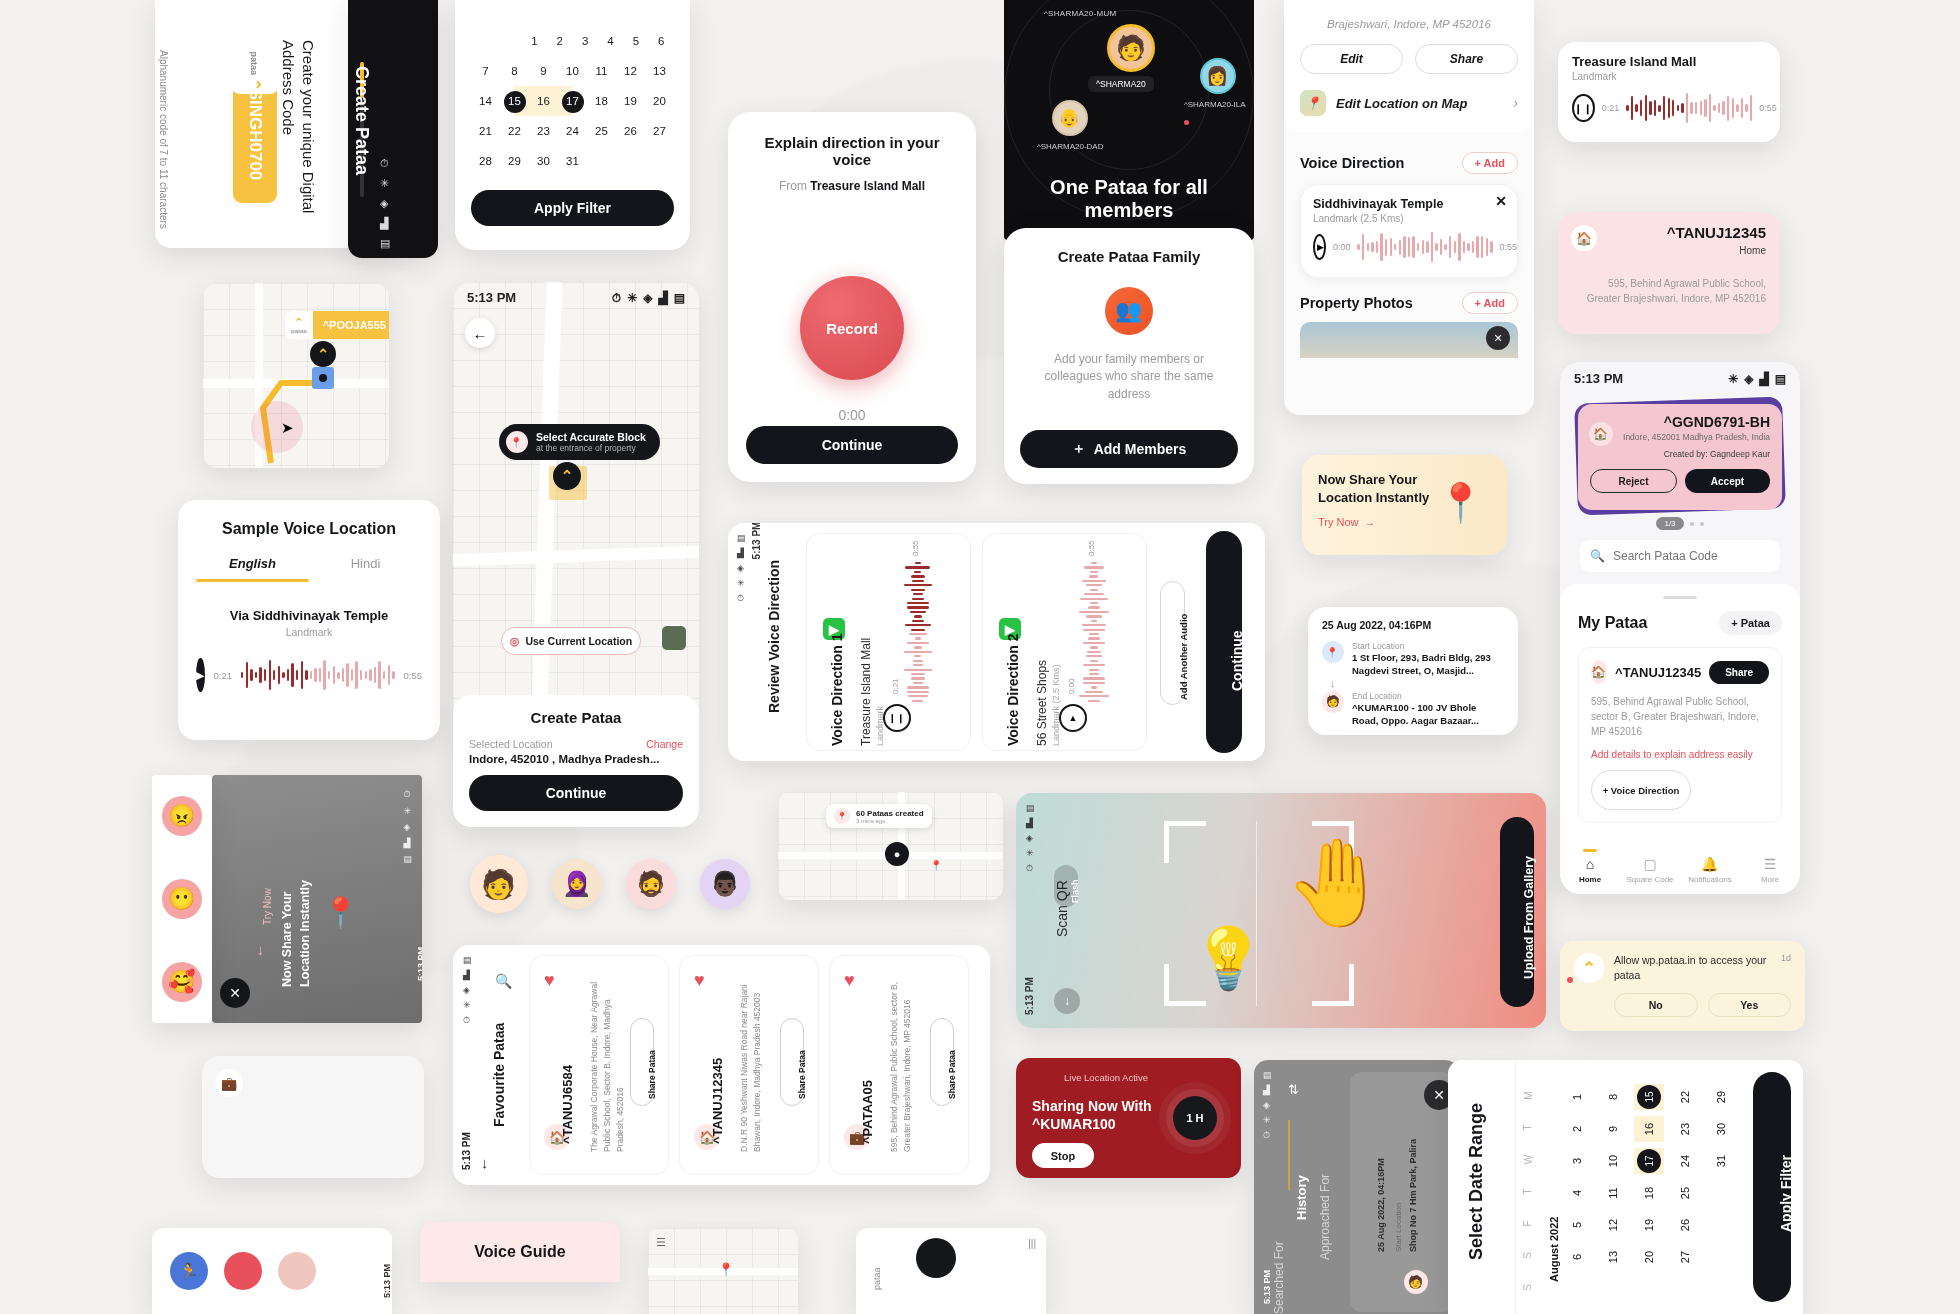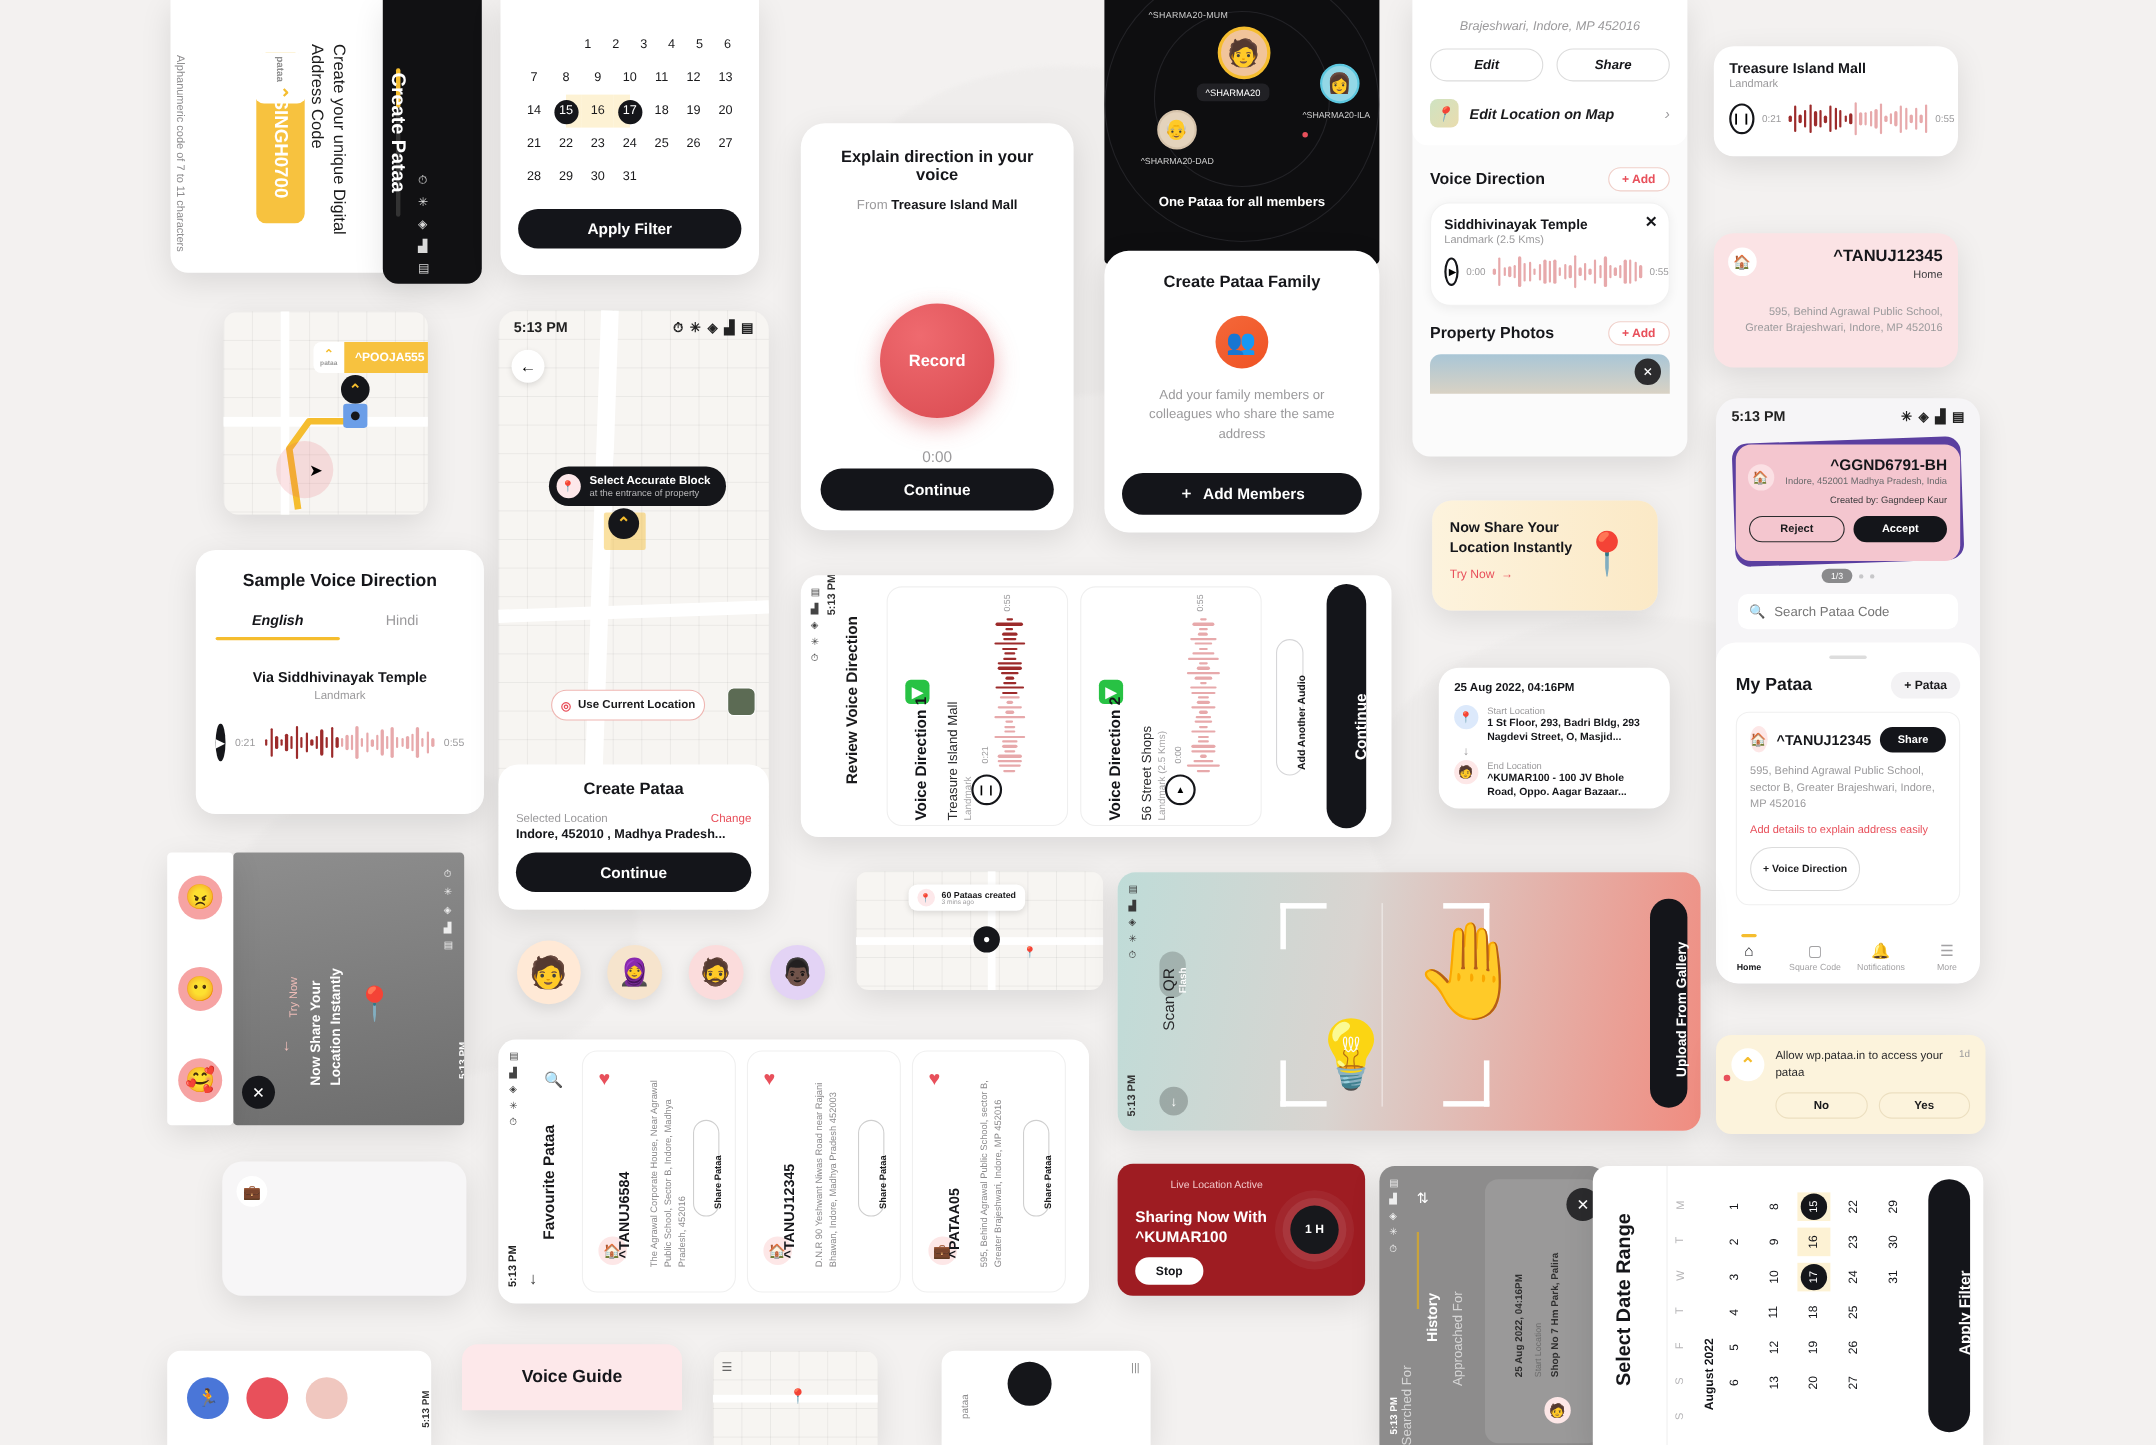--- a/index.html
+++ b/index.html
@@ -175,21 +175,21 @@
     <div style="position:absolute;left:50%;top:-30px;transform:translateX(-50%);width:250px;height:250px;border-radius:50%;border:1px solid #232327;"></div>
     <div style="position:absolute;left:50%;top:10px;transform:translateX(-50%);width:160px;height:160px;border-radius:50%;border:1px solid #232327;"></div>
     <div style="position:absolute;left:40px;top:9px;font-size:8px;color:#cfcfcf;letter-spacing:.3px;">^SHARMA20-MUM</div>
     <div class="avatar" style="position:absolute;left:103px;top:24px;width:48px;height:48px;border:3px solid #f5bd2e;background:#f1c49a;font-size:24px;">🧑</div>
     <div style="position:absolute;left:84px;top:76px;background:#212125;border-radius:6px;padding:3px 8px;font-size:8.5px;color:#fff;">^SHARMA20</div>
     <div class="avatar" style="position:absolute;left:196px;top:58px;width:36px;height:36px;border:2px solid #5cc7df;background:#93d7e6;font-size:18px;">👩</div>
     <div style="position:absolute;left:180px;top:100px;font-size:8px;color:#cfcfcf;">^SHARMA20-ILA</div>
     <div class="avatar" style="position:absolute;left:48px;top:100px;width:36px;height:36px;border:2px solid #d6c3ab;background:#e4d3bc;font-size:18px;">👴</div>
     <div style="position:absolute;left:33px;top:142px;font-size:8px;color:#cfcfcf;">^SHARMA20-DAD</div>
     <div style="position:absolute;left:180px;top:120px;width:5px;height:5px;border-radius:50%;background:#e8505b;"></div>
-    <div style="position:absolute;left:0;right:0;top:176px;text-align:center;font-size:12px;font-weight:700;color:#fff;">One Pataa for all members</div>
+    <div style="position:absolute;left:0;right:0;top:176px;text-align:center;font-size:20px;font-weight:700;color:#fff;">One Pataa for all members</div>
   </div>
   <div class="card" style="left:1004px;top:228px;width:250px;height:256px;border-radius:22px;padding:20px 18px 16px;">
     <div class="center bold txt-dark" style="font-size:15px;">Create Pataa Family</div>
     <div style="margin:22px auto 0;width:48px;height:48px;border-radius:50%;
                 background:linear-gradient(145deg,#f4683a,#ef5223);display:flex;align-items:center;justify-content:center;color:#fff;font-size:22px;">👥</div>
     <div class="center muted" style="font-size:12px;line-height:1.45;margin-top:16px;padding:0 4px;">Add your family members or colleagues who share the same address</div>
     <div class="pill-btn btn-dark" style="position:absolute;left:16px;right:16px;bottom:16px;height:38px;font-size:14px;gap:8px;">
       <span>＋</span>
       <span>Add Members</span>
     </div>
@@ -416,21 +416,21 @@
     </div>
     <div style="position:absolute;left:107px;top:58px;width:26px;height:26px;border-radius:50%;background:#15161a;
                 display:flex;align-items:center;justify-content:center;color:#f5bd2e;font-size:14px;font-weight:900;">⌃</div>
     <div style="position:absolute;left:109px;top:84px;width:22px;height:22px;background:#6b9ee8;border-radius:3px;
                 display:flex;align-items:center;justify-content:center;">
       <div style="width:8px;height:8px;border-radius:50%;background:#15161a;"></div>
     </div>
   </div>
 
   <div class="card" style="left:178px;top:500px;width:262px;height:240px;border-radius:18px;padding:20px 18px;">
-    <div class="center bold txt-dark" style="font-size:16px;">Sample Voice Direction</div>
+    <div class="center bold txt-dark" style="font-size:16px;">Sample Voice Location</div>
     <div style="display:flex;margin-top:18px;">
       <div style="flex:1;text-align:center;">
         <div class="bold txt-dark" style="font-size:13px;font-style:italic;">English</div>
         <div class="tab-underline" style="margin-top:8px;"></div>
       </div>
       <div style="flex:1;text-align:center;">
         <div class="muted" style="font-size:13px;">Hindi</div>
       </div>
     </div>
     <div class="center bold txt-dark" style="font-size:13px;margin-top:26px;">Via Siddhivinayak Temple</div>

